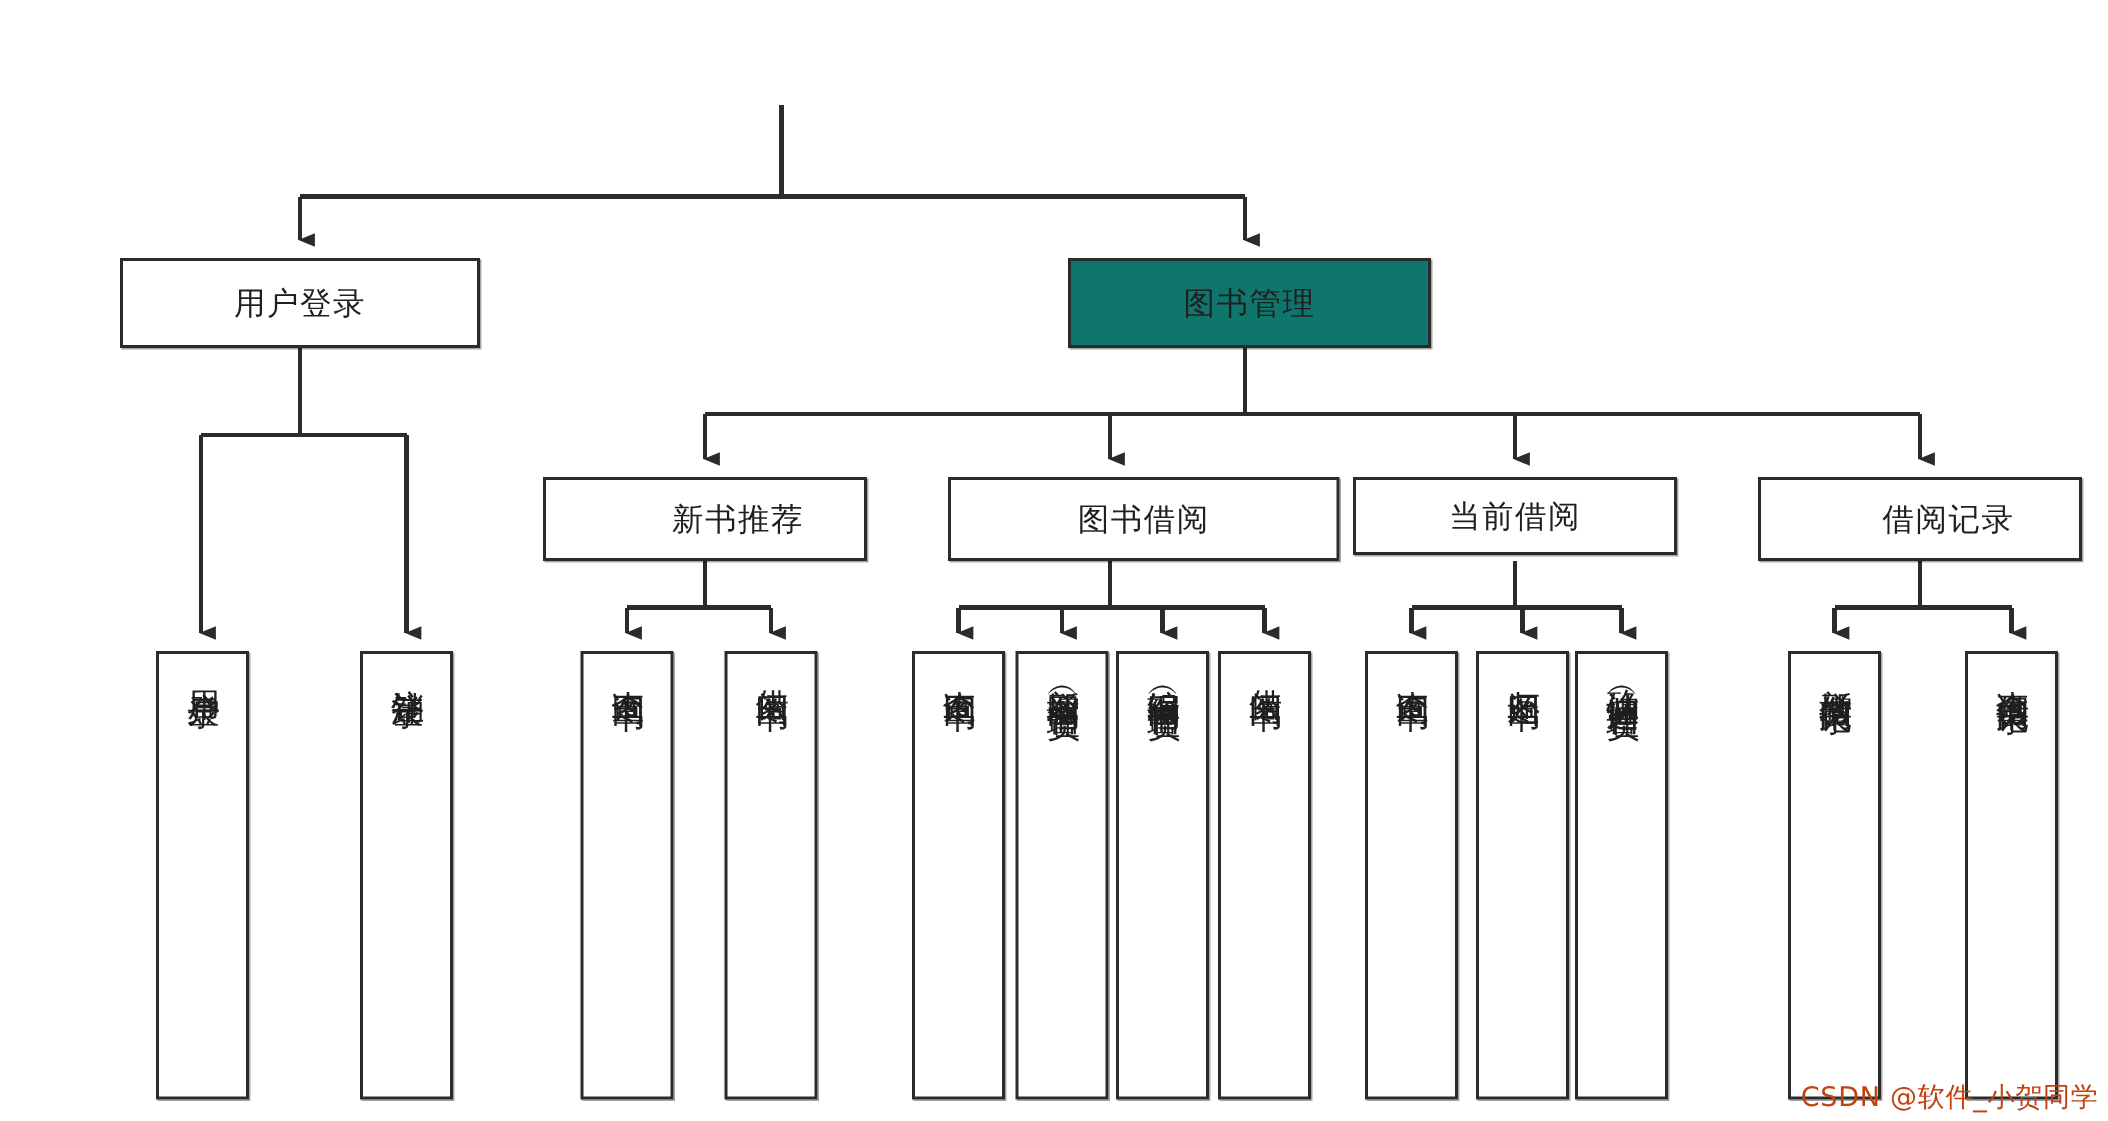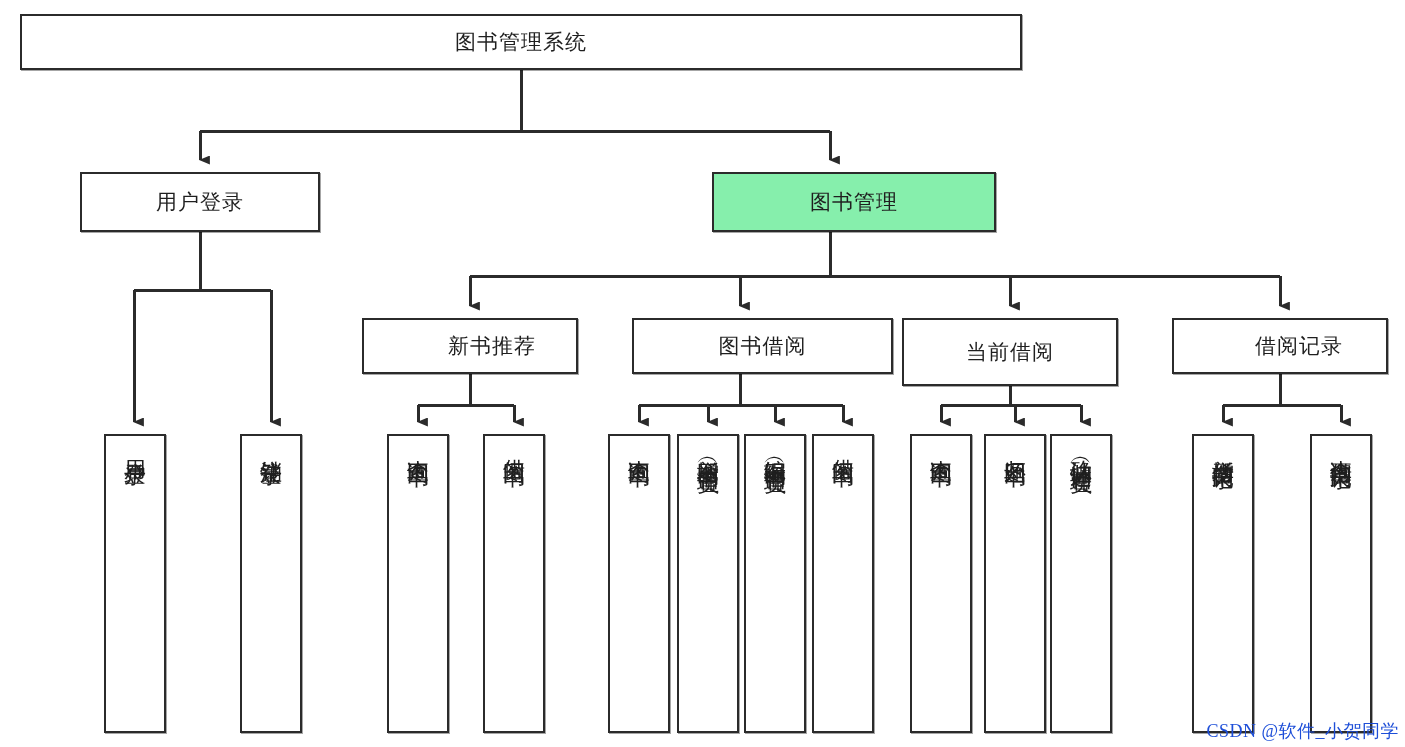--- a/index.html
+++ b/index.html
@@ -128,38 +128,35 @@
       <path d="M1015,405 L1015,422" marker-end="url(#arrow)"></path>
       <path d="M1081,405 L1081,422" marker-end="url(#arrow)"></path>
 
       <path d="M1280,374 L1280,405"></path>
       <path d="M1223,405 L1341,405"></path>
       <path d="M1223,405 L1223,422" marker-end="url(#arrow)"></path>
       <path d="M1341,405 L1341,422" marker-end="url(#arrow)"></path>
     </g>
   </svg>
 
-  <div class="node horizontal" style="left: 20px; top: 14px; width: 1002px; height: 56px; border-color: rgb(43, 43, 43); background: rgb(255, 255, 255);">
-    <span class="label" style="color: rgb(31, 31, 31);">图书管理系统</span>
-  </div>
 
   <div class="node horizontal" style="left: 80px; top: 172px; width: 240px; height: 60px; border-color: rgb(43, 43, 43); background: rgb(255, 255, 255);">
     <span class="label" style="color: rgb(31, 31, 31);">用户登录</span>
   </div>
-  <div class="node horizontal" style="left: 712px; top: 172px; width: 284px; height: 60px; border-color: rgb(43, 43, 43); background: #86efac;">
+  <div class="node horizontal" style="left: 712px; top: 172px; width: 242px; height: 60px; border-color: rgb(43, 43, 43); background: #0f766e;">
     <span class="label" style="color: rgb(31, 31, 31);">图书管理</span>
   </div>
 
   <div class="node horizontal" style="left: 362px; top: 318px; width: 216px; height: 56px; border-color: rgb(43, 43, 43); background: rgb(255, 255, 255);">
     <span class="label" style="color: rgb(31, 31, 31); margin-left: 44px;">新书推荐</span>
   </div>
   <div class="node horizontal" style="left: 632px; top: 318px; width: 261px; height: 56px; border-color: rgb(43, 43, 43); background: rgb(255, 255, 255);">
     <span class="label" style="color: rgb(31, 31, 31);">图书借阅</span>
   </div>
-  <div class="node horizontal" style="left: 902px; top: 318px; width: 216px; height: 68px; border-color: rgb(43, 43, 43); background: rgb(255, 255, 255);">
+  <div class="node horizontal" style="left: 902px; top: 318px; width: 216px; height: 52px; border-color: rgb(43, 43, 43); background: rgb(255, 255, 255);">
     <span class="label" style="color: rgb(31, 31, 31);">当前借阅</span>
   </div>
   <div class="node horizontal" style="left: 1172px; top: 318px; width: 216px; height: 56px; border-color: rgb(43, 43, 43); background: rgb(255, 255, 255); padding-left: 38px;">
     <span class="label" style="color: rgb(31, 31, 31);">借阅记录</span>
   </div>
 
   <div class="node vertical" style="left: 104px; top: 434px; width: 62px; height: 299px; border-color: rgb(43, 43, 43); background: rgb(255, 255, 255);">
     <span class="label" style="color: rgb(31, 31, 31);">用户登录</span>
   </div>
   <div class="node vertical" style="left: 240px; top: 434px; width: 62px; height: 299px; border-color: rgb(43, 43, 43); background: rgb(255, 255, 255);">
@@ -192,15 +189,15 @@
   <div class="node vertical" style="left: 1050px; top: 434px; width: 62px; height: 299px; border-color: rgb(43, 43, 43); background: rgb(255, 255, 255);">
     <span class="label" style="color: rgb(31, 31, 31);">确认归还（管理员）</span>
   </div>
   <div class="node vertical" style="left: 1192px; top: 434px; width: 62px; height: 299px; border-color: rgb(43, 43, 43); background: rgb(255, 255, 255);">
     <span class="label" style="color: rgb(31, 31, 31);">新增借阅记录</span>
   </div>
   <div class="node vertical" style="left: 1310px; top: 434px; width: 62px; height: 299px; border-color: rgb(43, 43, 43); background: rgb(255, 255, 255);">
     <span class="label" style="color: rgb(31, 31, 31);">查询借阅记录</span>
   </div>
 
-  <div id="watermark" style="color: #1d4ed8; font-family: Liberation Serif, serif;">CSDN @软件_小贺同学</div>
+  <div id="watermark" style="color: #c2410c;">CSDN @软件_小贺同学</div>
 
 </div>
 
 </body></html>

